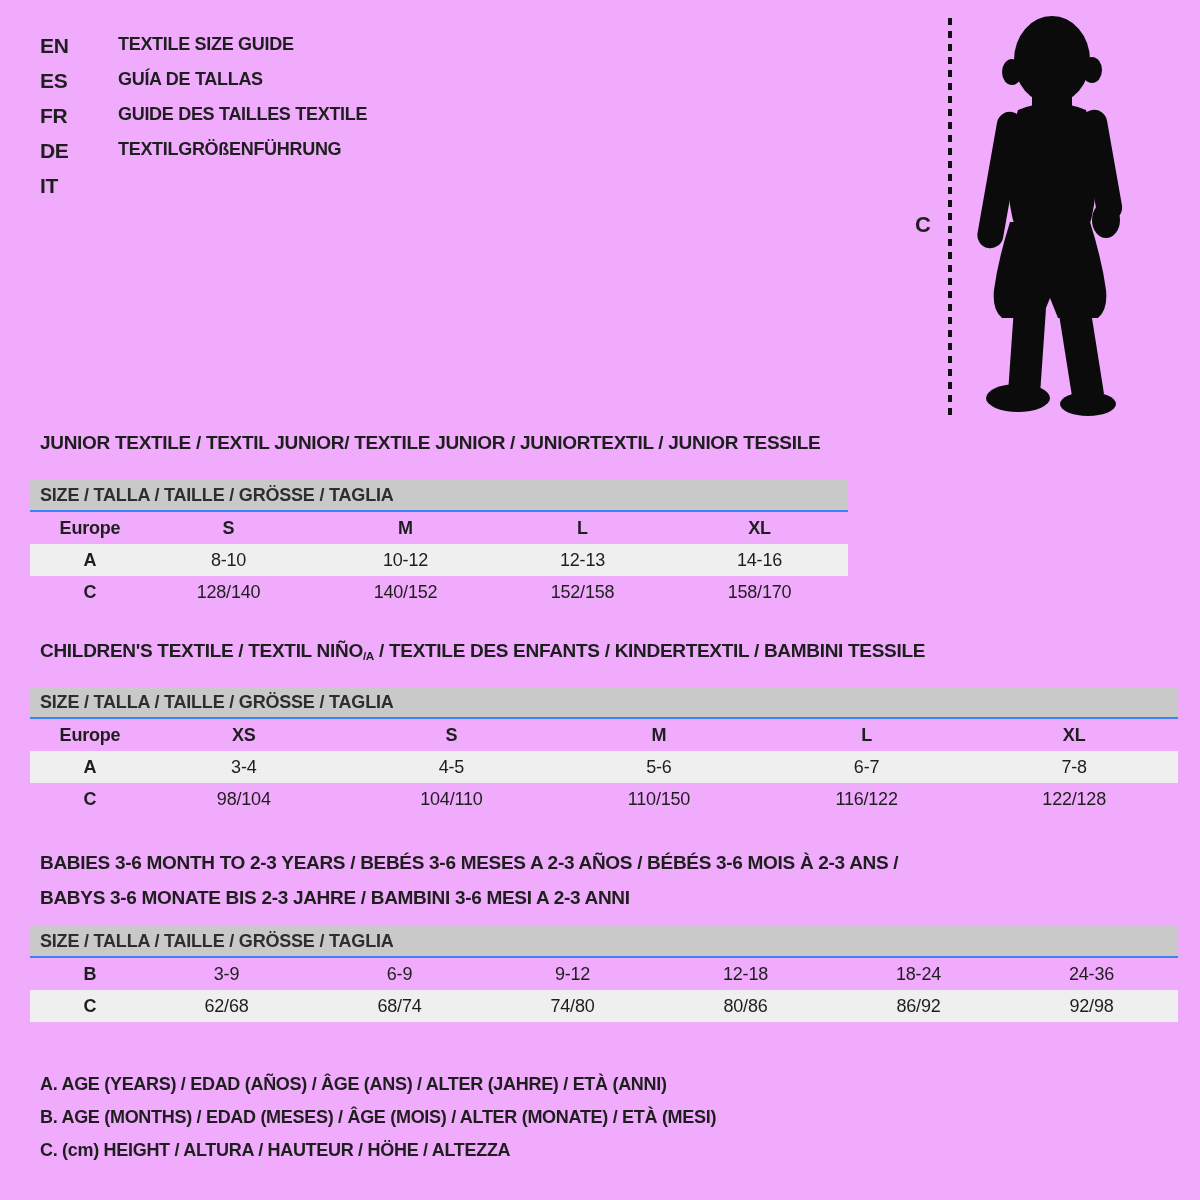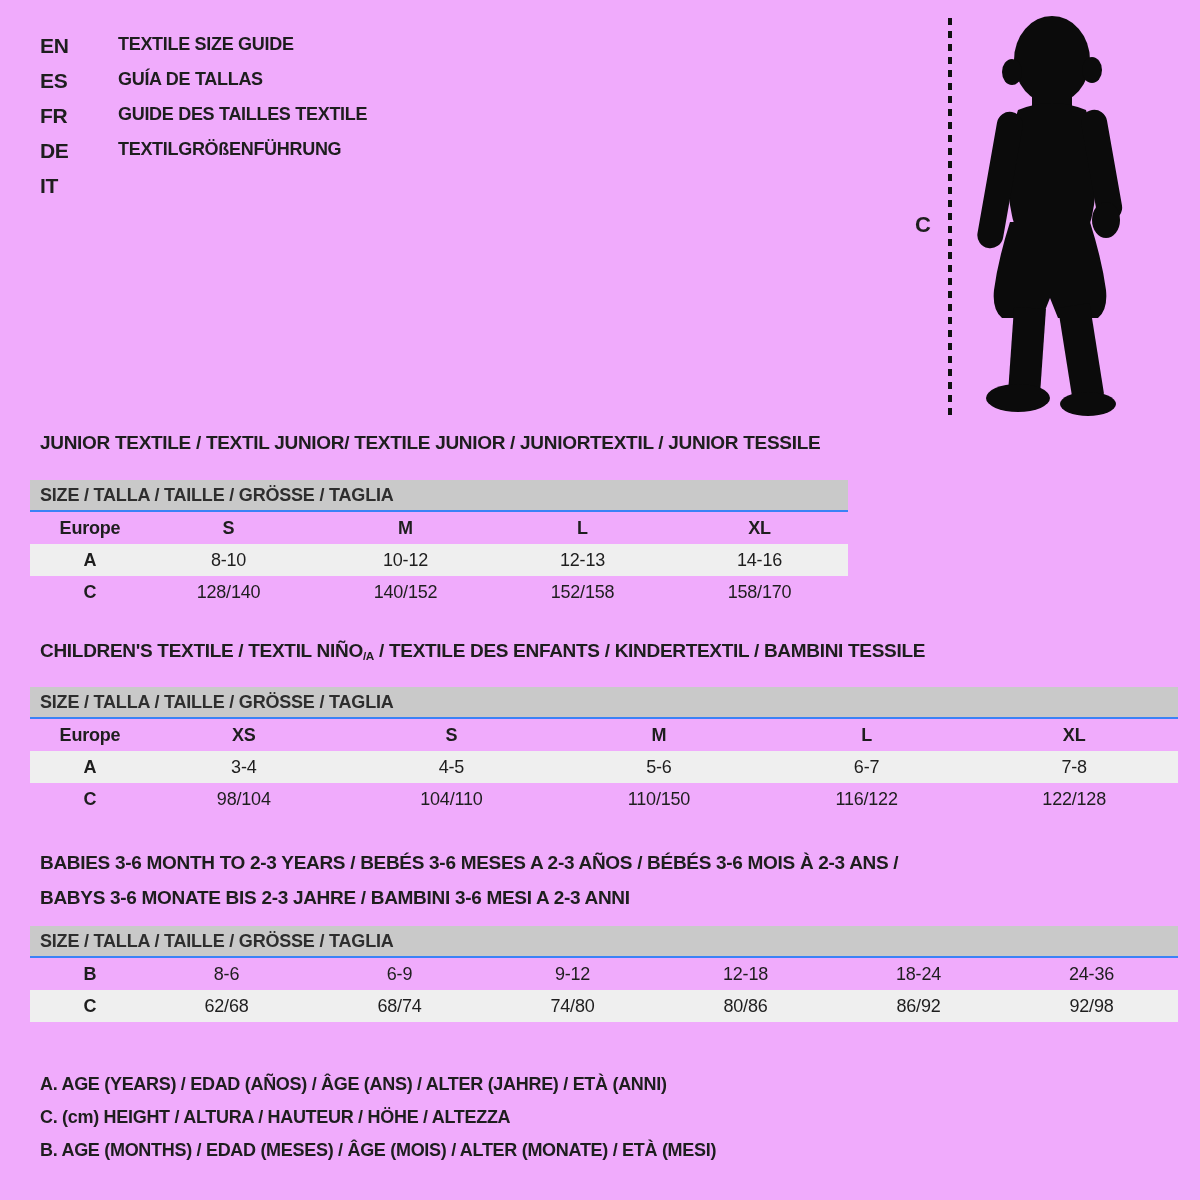--- a/index.html
+++ b/index.html
@@ -151,38 +151,38 @@
 
   <div class="section-heading" style="top:845px;line-height:35px;">
     <div>BABIES 3-6 MONTH TO 2-3 YEARS / BEBÉS 3-6 MESES A 2-3 AÑOS / BÉBÉS 3-6 MOIS À 2-3 ANS /</div>
     <div>BABYS 3-6 MONATE BIS 2-3 JAHRE / BAMBINI 3-6 MESI A 2-3 ANNI</div>
   </div>
   <div class="size-table" style="top:926px;width:1148px;">
     <div class="size-bar">SIZE / TALLA / TAILLE / GRÖSSE / TAGLIA</div>
     <div>
         <div class="trow">
           <div class="tcell label">B</div>
-          <div class="tcell val">8-6</div>
+          <div class="tcell val">3-9</div>
           <div class="tcell val">6-9</div>
           <div class="tcell val">9-12</div>
           <div class="tcell val">12-18</div>
           <div class="tcell val">18-24</div>
           <div class="tcell val">24-36</div>
         </div>
         <div class="trow striped">
           <div class="tcell label">C</div>
           <div class="tcell val">62/68</div>
           <div class="tcell val">68/74</div>
           <div class="tcell val">74/80</div>
           <div class="tcell val">80/86</div>
           <div class="tcell val">86/92</div>
           <div class="tcell val">92/98</div>
         </div>
       </div>
   </div>
 
   <div class="legend">
     <div>A. AGE (YEARS) / EDAD (AÑOS) / ÂGE (ANS) / ALTER (JAHRE) / ETÀ (ANNI)</div>
+    <div>B. AGE (MONTHS) / EDAD (MESES) / ÂGE (MOIS) / ALTER (MONATE) / ETÀ (MESI)</div>
     <div>C. (cm) HEIGHT / ALTURA / HAUTEUR / HÖHE / ALTEZZA</div>
-    <div>B. AGE (MONTHS) / EDAD (MESES) / ÂGE (MOIS) / ALTER (MONATE) / ETÀ (MESI)</div>
   </div>
 
 </div>
 
 </body></html>

